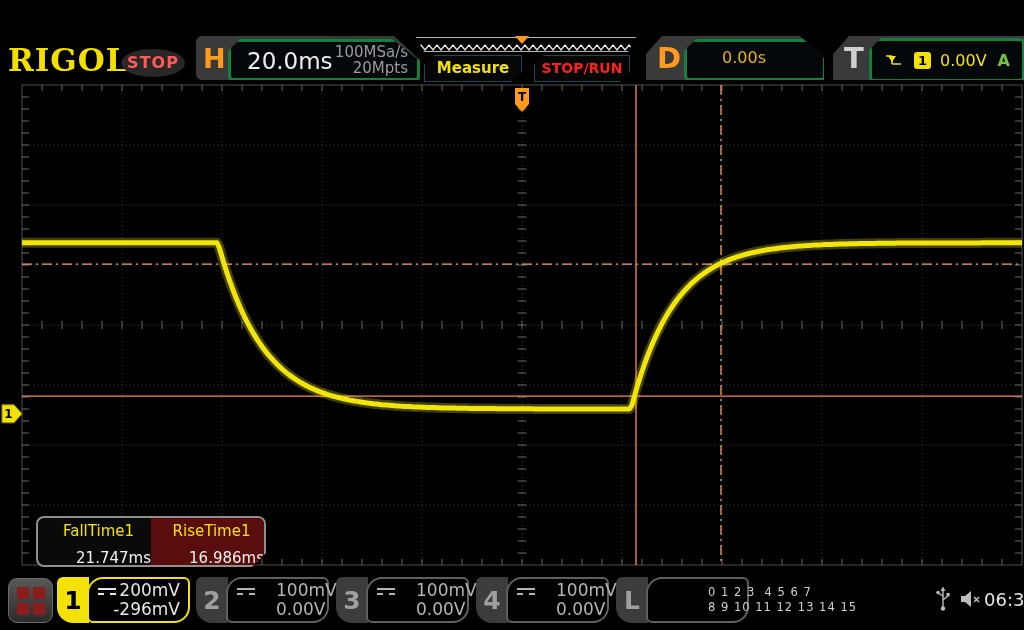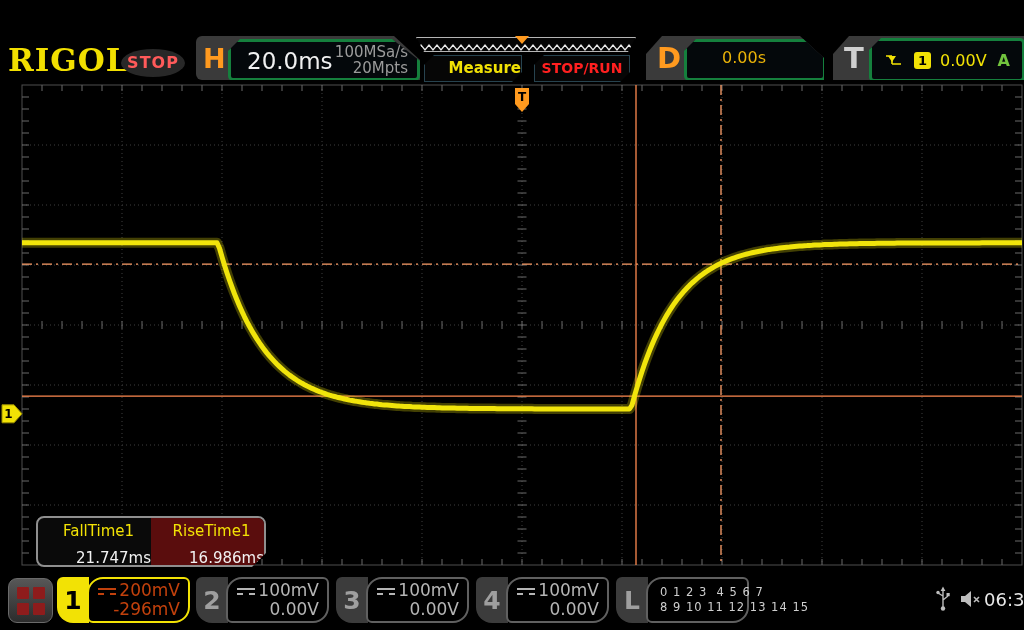--- a/index.html
+++ b/index.html
@@ -39,21 +39,21 @@
            font-size:13px;text-align:center;line-height:17px;margin-left:10px;}
   .t-level{color:#f2e205;font-size:16px;margin-left:9px;}
   .t-mode{color:#72c43e;font-size:16px;font-weight:bold;margin-left:auto;margin-right:12px;}
 
   .zigzag{left:416px;top:37px;width:218px;height:13px;background:#050505;border:1px solid #b5b5b5;
           clip-path:polygon(0 0,100% 0,calc(100% - 8px) 100%,8px 100%);}
   .zig-tri{left:515px;top:36px;width:0;height:0;border-left:7px solid transparent;
            border-right:7px solid transparent;border-top:8px solid #ff9a1f;}
   .hdr-btn{background:#060606;border:1px solid #27434f;font-weight:bold;text-align:center;line-height:25px;
            clip-path:polygon(10px 0,100% 0,100% calc(100% - 10px),calc(100% - 10px) 100%,0 100%,0 10px);}
-  .btn-measure{left:424px;top:55px;width:96px;height:25px;color:#f2e205;font-size:15px;text-align:right;}
+  .btn-measure{left:424px;top:55px;width:96px;height:25px;color:#f2e205;font-size:15px;}
   .btn-stoprun{left:534px;top:55px;width:94px;height:25px;color:#ff2020;font-size:14px;}
 
   
   .meas-panel{left:36px;top:516px;width:226px;height:47px;background:#0a0a0a;border:2px solid #8f8f8f;
               border-radius:8px;display:flex;overflow:hidden;
               clip-path:polygon(0 0,100% 0,100% calc(100% - 14px),calc(100% - 14px) 100%,0 100%);}
   .meas-cell{flex:1;padding-top:4px;padding-left:8px;}
   .meas-cell.selected{background:#5a0d0d;}
   .meas-name{color:#f2e205;font-size:15px;text-align:center;}
   .meas-val{color:#f2f2f2;font-size:15px;text-align:right;margin-top:9px;}
@@ -62,23 +62,23 @@
   .menu-btn{left:8px;top:578px;width:43px;height:43px;border-radius:9px;border:1px solid #6a6a6a;
             background:linear-gradient(#575757,#2c2c2c);display:flex;align-items:center;justify-content:center;}
   .menu-grid{display:grid;grid-template-columns:12px 12px;grid-template-rows:12px 12px;gap:4px;}
   .menu-grid div{background:#8e1c1c;border-radius:1px;}
   .ch{top:577px;width:133px;height:46px;}
   .ch-tab{position:absolute;left:0;top:0;width:32px;height:100%;border-radius:6px 0 0 16px;
           display:flex;align-items:center;justify-content:center;font-size:25px;font-weight:bold;}
   .ch-body{position:absolute;left:30px;right:0;top:0;bottom:0;background:#000;
            border-radius:16px 6px 16px 6px;border:2px solid;padding:2px 8px 0 0;}
   .ch.active .ch-tab{background:#f2e205;color:#000;}
-  .ch.active .ch-body{border-color:#f2e205;color:#c2410c;}
+  .ch.active .ch-body{border-color:#f2e205;color:#e5e5e5;}
   .ch.inactive .ch-tab{background:#3c3c3c;color:#9f9f9f;}
-  .ch.inactive .ch-body{border-color:#606060;color:#b5b5b5;}
+  .ch.inactive .ch-body{border-color:#606060;color:#b5b5b5;padding-left:48px;}
   .ch-line{text-align:right;font-size:17px;line-height:19px;}
   .dc-icon{position:absolute;left:9px;top:9px;width:18px;height:9px;border-top:2px solid currentColor;}
   .dc-icon::after{content:"";position:absolute;left:0;right:0;top:3px;border-top:2px dashed currentColor;}
   .lg-row{font-size:11.5px;color:#cfcfcf;white-space:pre;padding-left:12px;line-height:15px;letter-spacing:1px;}
   .lg-row.r1{margin-top:4px;}
   .clock{left:984px;top:589px;font-size:18px;color:#e8e8e8;}
   svg text{font-family:"DejaVu Sans",sans-serif;}
 </style>
 </head>
 <body>

